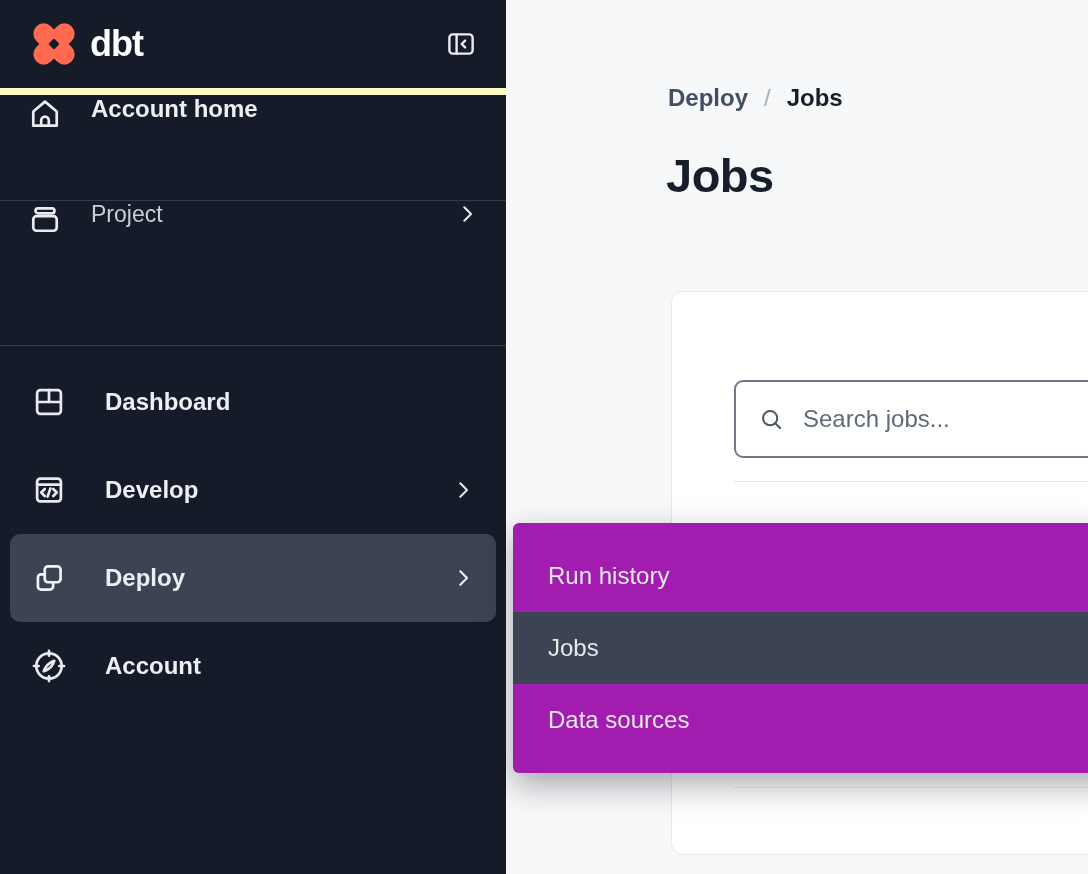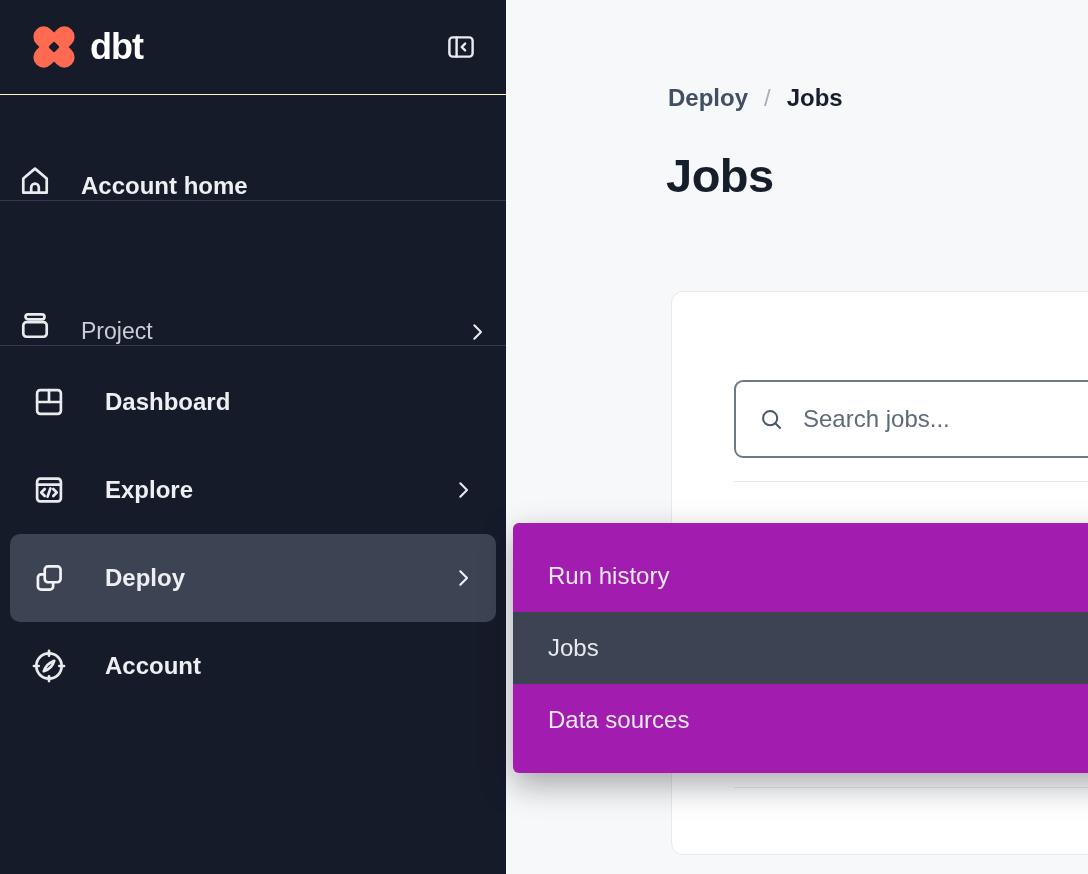--- a/index.html
+++ b/index.html
@@ -3,25 +3,25 @@
 <meta charset="utf-8">
 <style>
   html,body{margin:0;padding:0;width:1088px;height:874px;overflow:hidden;
     font-family:"Liberation Sans",sans-serif;background:#F7F8F9;}
   *{box-sizing:border-box;}
 
   
   .sidebar{position:absolute;left:0;top:0;width:506px;height:874px;
     background:#161B2A;color:#E9EBEF;z-index:2;}
   .sb-header{height:95px;display:flex;align-items:center;padding:0 28px;
-    border-bottom:1px solid #fef9c3;}
+    border-bottom:7px solid #fef9c3;}
   .logo-text{font-size:36px;font-weight:700;margin-left:10px;letter-spacing:-1px;color:#FFFFFF;}
   .collapse-btn{margin-left:auto;background:none;border:none;padding:0;cursor:pointer;
     display:flex;align-items:center;color:#E9EBEF;}
-  .sb-row{display:flex;align-items:flex-end;padding:0 16px;border-bottom:1px solid #333B4A;}
+  .sb-row{display:flex;align-items:flex-start;padding:0 26px;border-bottom:1px solid #333B4A;}
   .sb-row .label{font-size:24px;font-weight:600;margin-left:27px;color:#EDEFF2;}
   .row-account{height:106px;}
   .row-project{height:145px;}
   .project-texts{display:flex;flex-direction:row;margin-left:27px;}
   .project-label{font-size:23px;font-weight:400;color:#C9CED7;}
   .project-name{font-size:25px;font-weight:700;color:#F5F6F8;}
   .sb-nav{padding:12px 10px 0 10px;display:flex;flex-direction:column;}
   .nav-item{height:88px;display:flex;align-items:center;padding:0 20px;
     border-radius:10px;cursor:pointer;background:transparent;border:none;color:#EDEFF2;}
   .nav-item .label{font-size:24px;font-weight:600;margin-left:37px;}
@@ -126,21 +126,21 @@
     <div class="nav-item">
       <span class="icon">
         <svg width="38" height="38" viewBox="0 0 24 24" fill="none" stroke="#E9EBEF" stroke-width="1.7" stroke-linecap="round" stroke-linejoin="round">
           <rect x="4.5" y="4.8" width="15" height="14.4" rx="2"></rect>
           <path d="M4.5 8.6 H19.5"></path>
           <path d="M9.3 11.4 L7.1 13.6 L9.3 15.8"></path>
           <path d="M14.7 11.4 L16.9 13.6 L14.7 15.8"></path>
           <path d="M12.9 11 L11.1 16.2"></path>
         </svg>
       </span>
-      <span class="label">Explore</span>
+      <span class="label">Develop</span>
       <span class="chev">
         <svg width="26" height="26" viewBox="0 0 24 24" fill="none" stroke="#E9EBEF" stroke-width="1.9" stroke-linecap="round" stroke-linejoin="round">
           <path d="M9.5 5.8 L15.7 12 L9.5 18.2"></path>
         </svg>
       </span>
     </div>
 
     <div class="nav-item active">
       <span class="icon">
         <svg width="38" height="38" viewBox="0 0 24 24" fill="none" stroke="#F2F3F6" stroke-width="1.7" stroke-linecap="round" stroke-linejoin="round">

